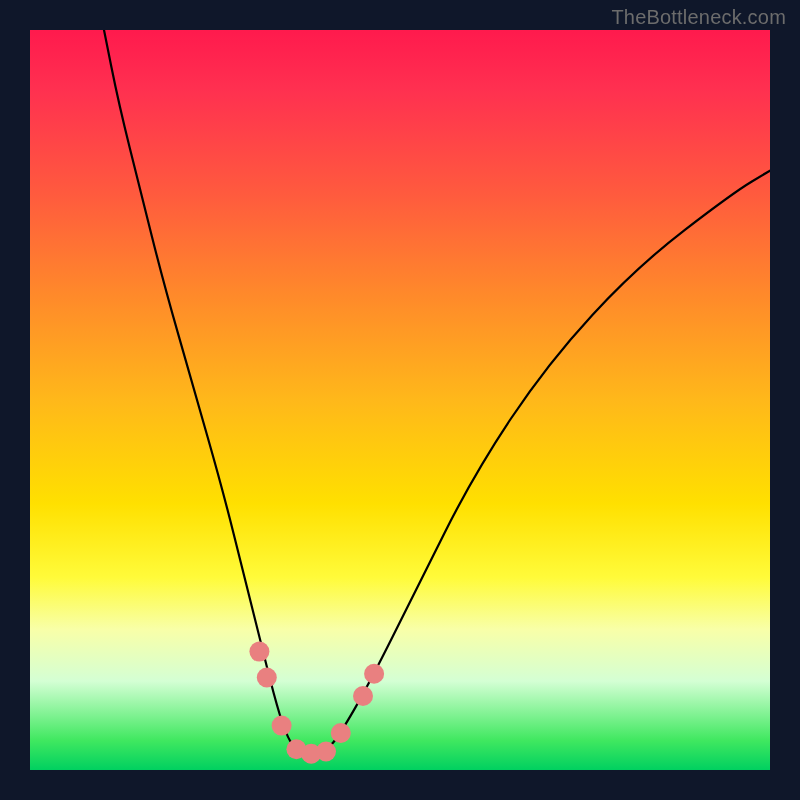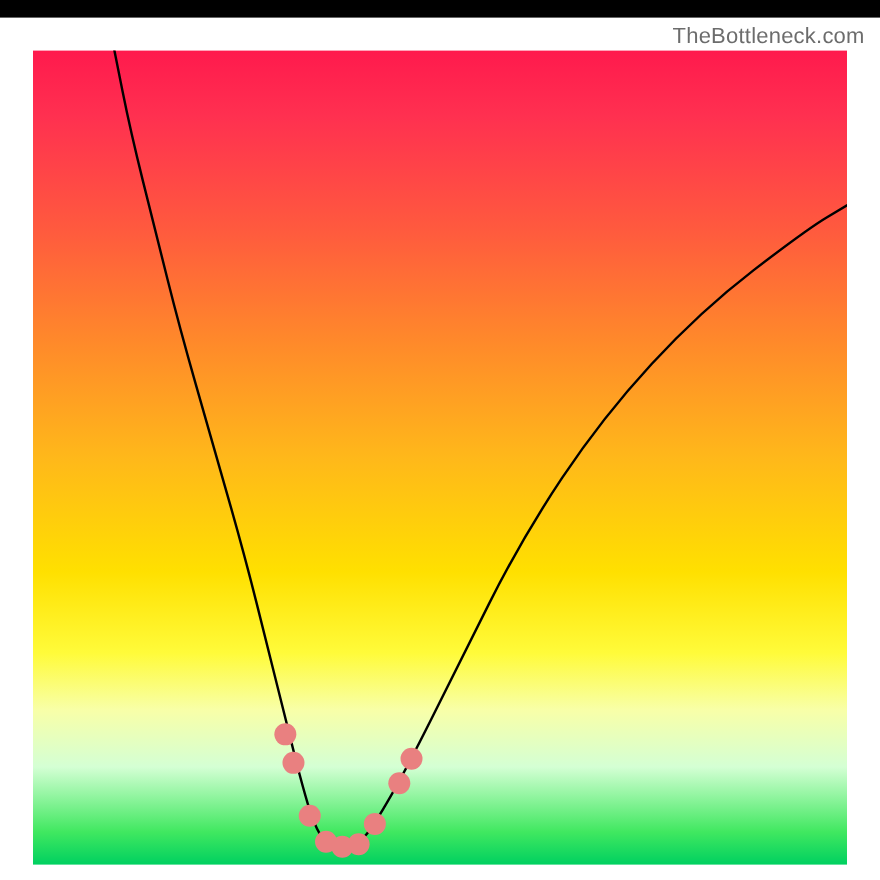--- a/index.html
+++ b/index.html
@@ -7,22 +7,21 @@
     padding: 0;
     width: 800px;
     height: 800px;
     overflow: hidden;
     background: #000;
     font-family: Arial, Helvetica, sans-serif;
   }
   .frame {
     position: absolute;
     inset: 0;
-    background: #ffffff;
-    margin-top: 16px;
+    background: #0f172a;
   }
   .plot {
     position: absolute;
     left: 30px;
     top: 30px;
     width: 740px;
     height: 740px;
     background: linear-gradient(to bottom,
       #ff1a4d 0%,
       #ff3050 8%,

